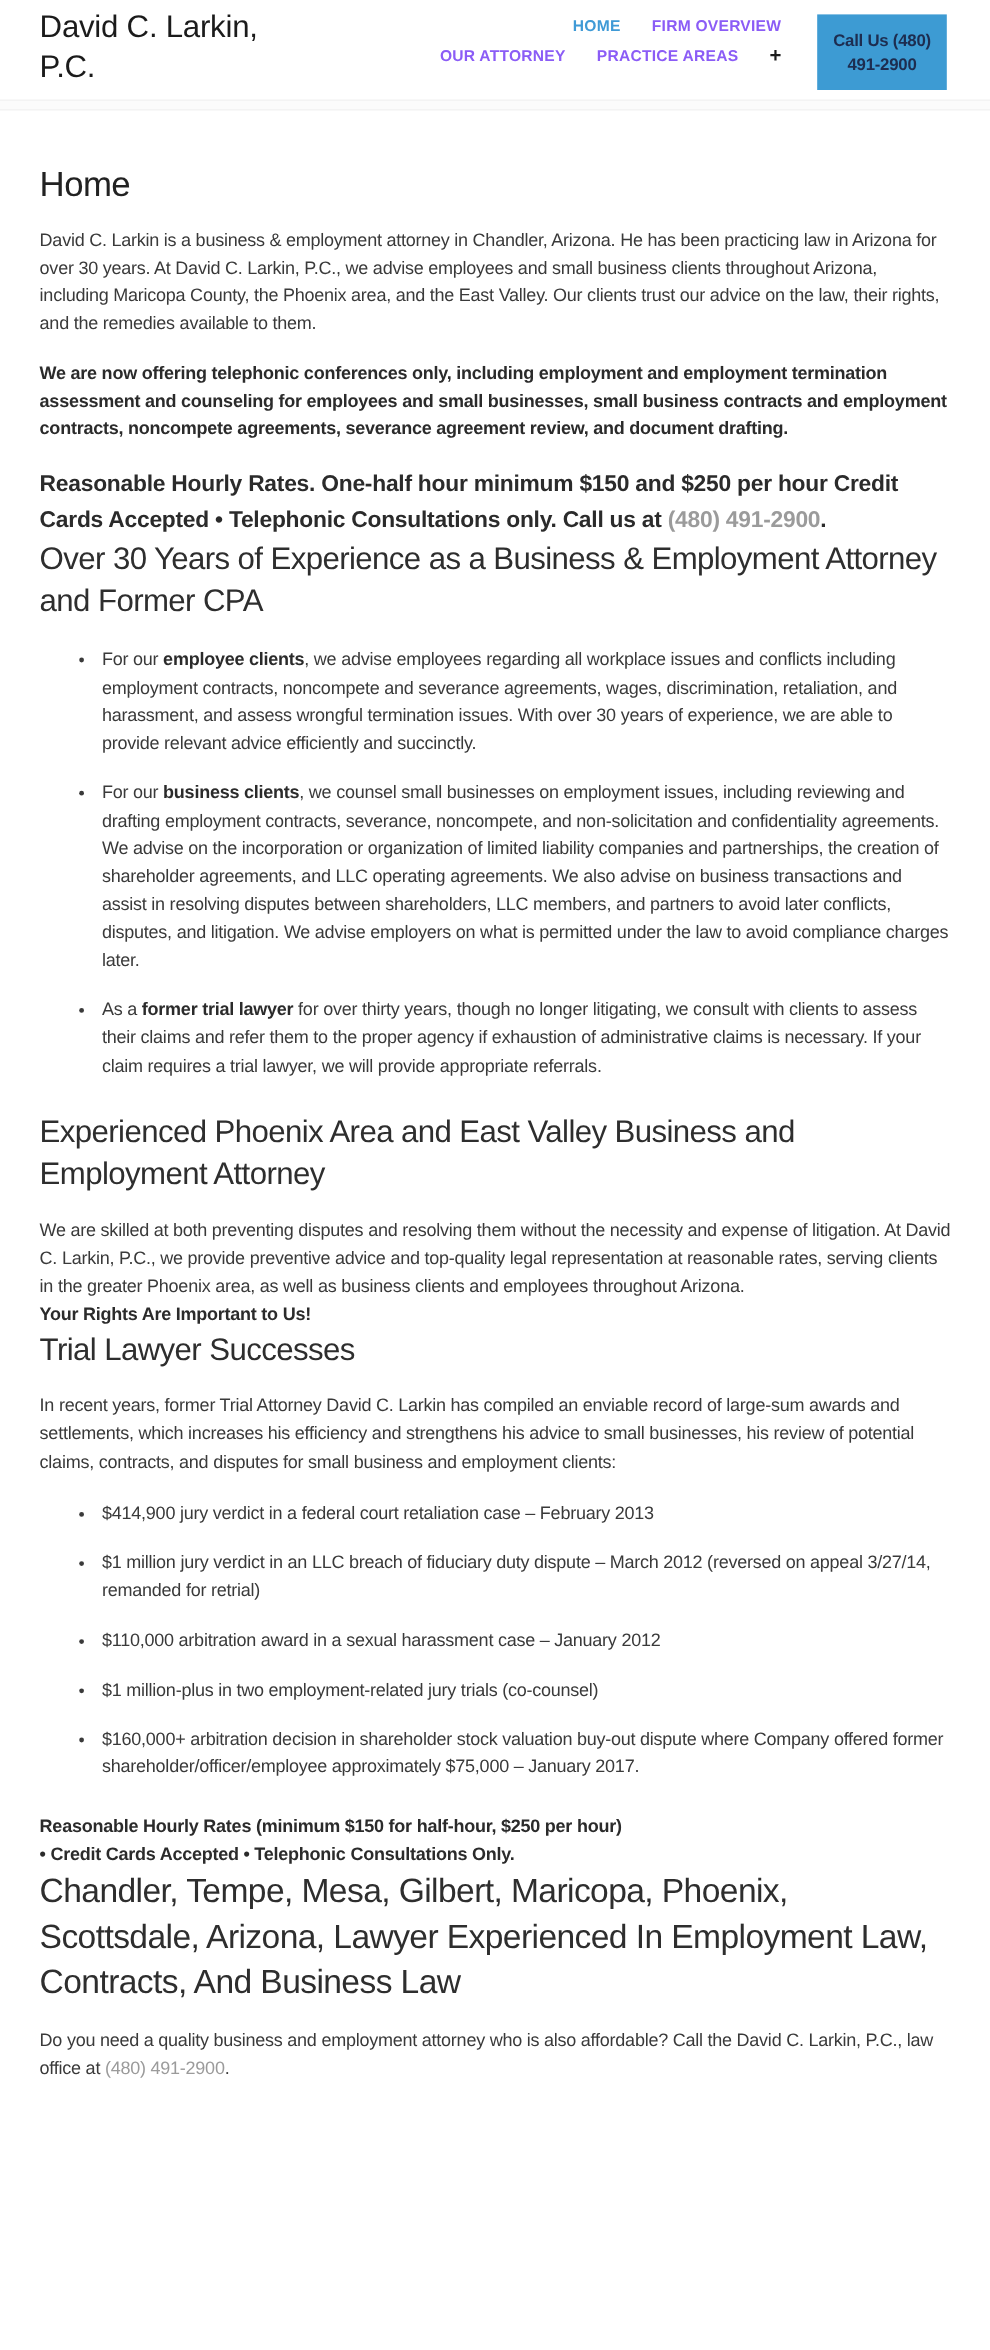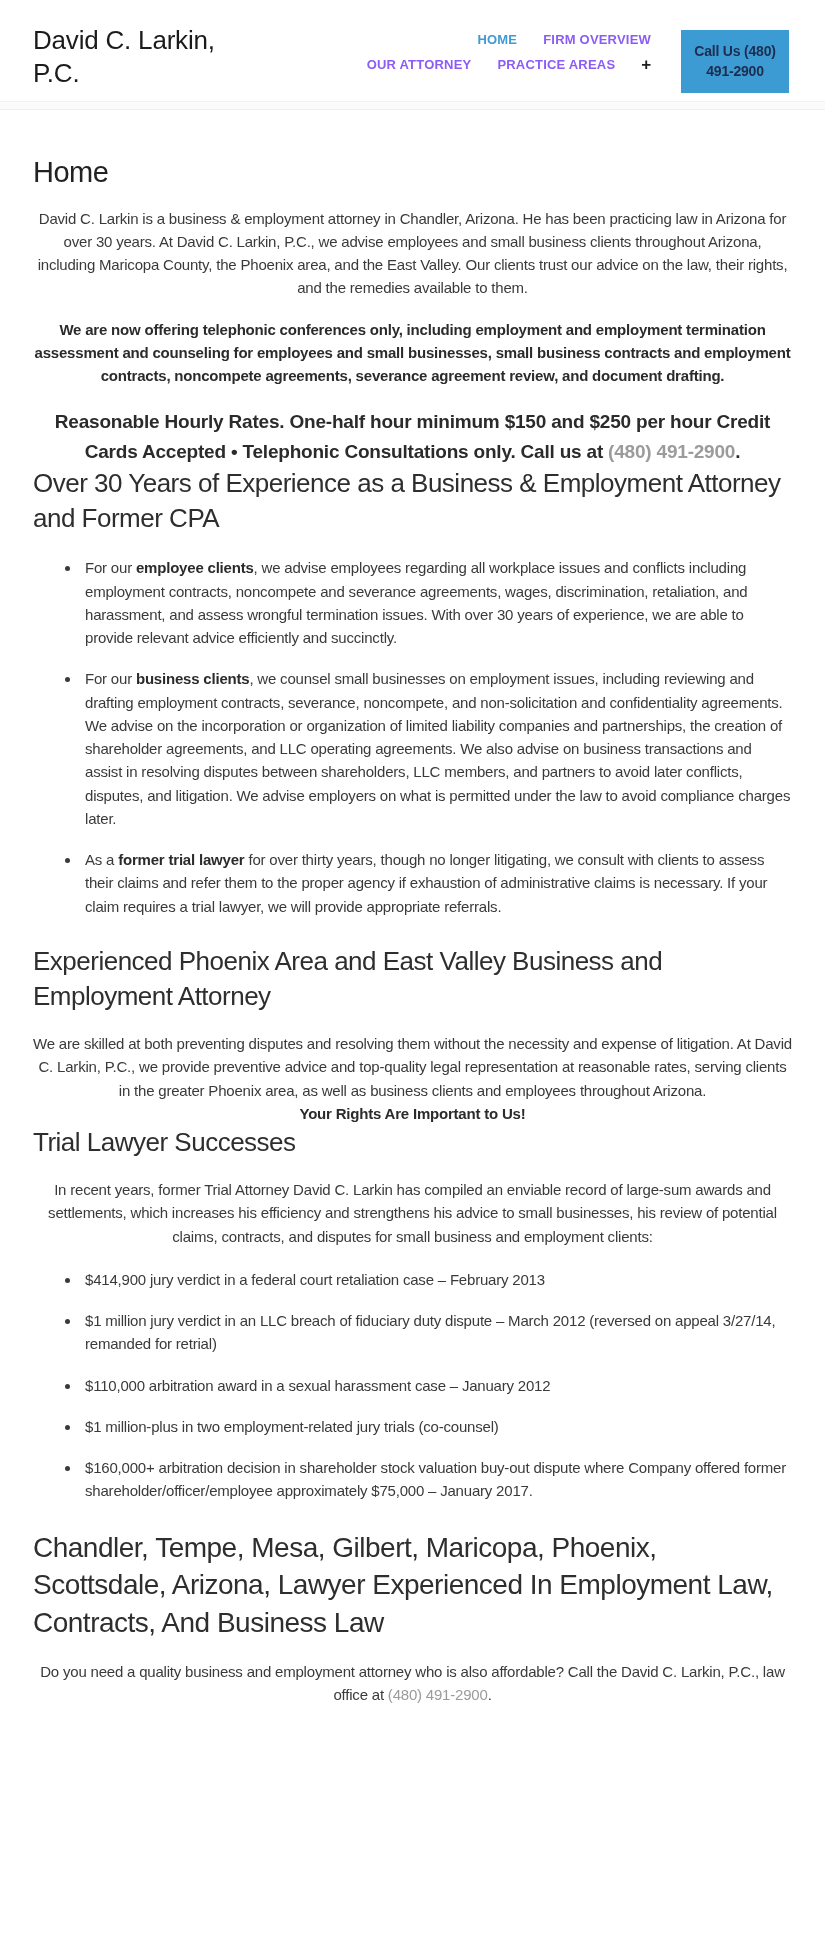--- a/index.html
+++ b/index.html
@@ -8,21 +8,21 @@
     width: 825px;
     font-family: "Liberation Sans", sans-serif;
     color: #3a3a3a;
     letter-spacing: -0.2px;
   }
 
   
   .header {
     display: flex;
     align-items: flex-start;
-    padding: 24px 36px 8px 33px;
+    padding: 6px 36px 8px 33px;
     background: #fff;
   }
   .logo { font-size: 26px; line-height: 1.25; color: #1b1b1b; font-weight: 400; cursor: pointer; }
   .logo span { display: block; }
   .top-nav {
     margin-left: auto;
     display: flex;
     flex-direction: column;
     align-items: flex-end;
     gap: 9px;
@@ -54,21 +54,21 @@
     border-top: 1px solid #f1f1f1;
     border-bottom: 1px solid #f1f1f1;
   }
 
   
   .content { padding: 0 33px; }
   .page-title { margin-top: 46px; font-size: 29px; font-weight: 400; color: #222; letter-spacing: -0.5px; }
   h1.main-h1 { margin-top: 58px; font-size: 30px; font-weight: 400; color: #262626; letter-spacing: -0.5px; }
   h2.section-h2 { font-size: 26px; font-weight: 400; color: #2e2e2e; line-height: 1.35; letter-spacing: -0.5px; }
   h2.cities-h2 { font-size: 28px; }
-  .content p { font-size: 15px; line-height: 1.55; margin-top: 18px; color: #3a3a3a; text-align: center; }
+  .content p { font-size: 15px; line-height: 1.55; margin-top: 18px; color: #3a3a3a; }
   .content p.bold { font-weight: 700; color: #2b2b2b; }
   .content p.rates-big { font-size: 19px; font-weight: 700; color: #2b2b2b; line-height: 1.55; margin-top: 20px; }
   .phone-link { color: #9b9b9b; text-decoration: none; cursor: pointer; }
   ul.bullets { margin: 20px 0 26px 0; padding-left: 48px; }
   ul.bullets li { font-size: 15px; line-height: 1.55; margin-bottom: 18px; padding-left: 4px; }
   ul.bullets li strong, .content strong { font-weight: 700; color: #2b2b2b; margin-top: 40px; }
   .spacer-bottom { height: 56px; }
 </style>
 </head>
 <body>
@@ -120,19 +120,20 @@
   <p>In recent years, former Trial Attorney David C. Larkin has compiled an enviable record of large-sum awards and settlements, which increases his efficiency and strengthens his advice to small businesses, his review of potential claims, contracts, and disputes for small business and employment clients:</p>
 
   <ul class="bullets">
     <li>$414,900 jury verdict in a federal court retaliation case – February 2013</li>
     <li>$1 million jury verdict in an LLC breach of fiduciary duty dispute – March 2012 (reversed on appeal 3/27/14, remanded for retrial)</li>
     <li>$110,000 arbitration award in a sexual harassment case – January 2012</li>
     <li>$1 million-plus in two employment-related jury trials (co-counsel)</li>
     <li>$160,000+ arbitration decision in shareholder stock valuation buy-out dispute where Company offered former shareholder/officer/employee approximately $75,000 – January 2017.</li>
   </ul>
 
+  <p class="bold"><span>Reasonable Hourly Rates (minimum $150 for half-hour, $250 per hour)</span><br><span>• Credit Cards Accepted • Telephonic Consultations Only.</span></p>
 
   <h2 class="section-h2 cities-h2">Chandler, Tempe, Mesa, Gilbert, Maricopa, Phoenix, Scottsdale, Arizona, Lawyer Experienced In Employment Law, Contracts, And Business Law</h2>
 
   <p><span>Do you need a quality business and employment attorney who is also affordable? Call the David C. Larkin, P.C., law office at </span><a class="phone-link">(480) 491-2900</a><span>.</span></p>
 
   <div class="spacer-bottom"></div>
 </div>
 
 </body></html>

